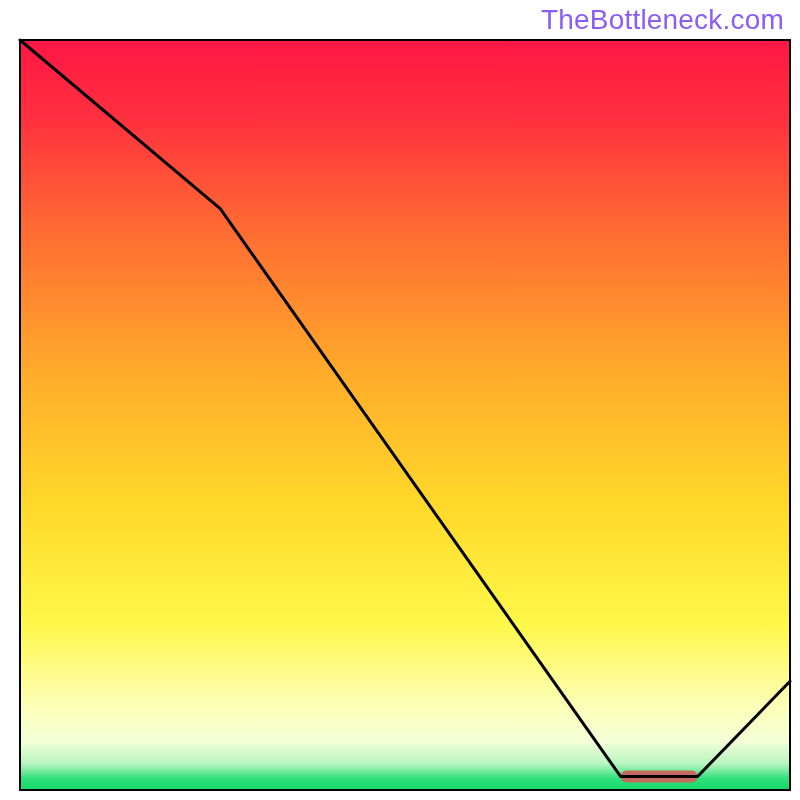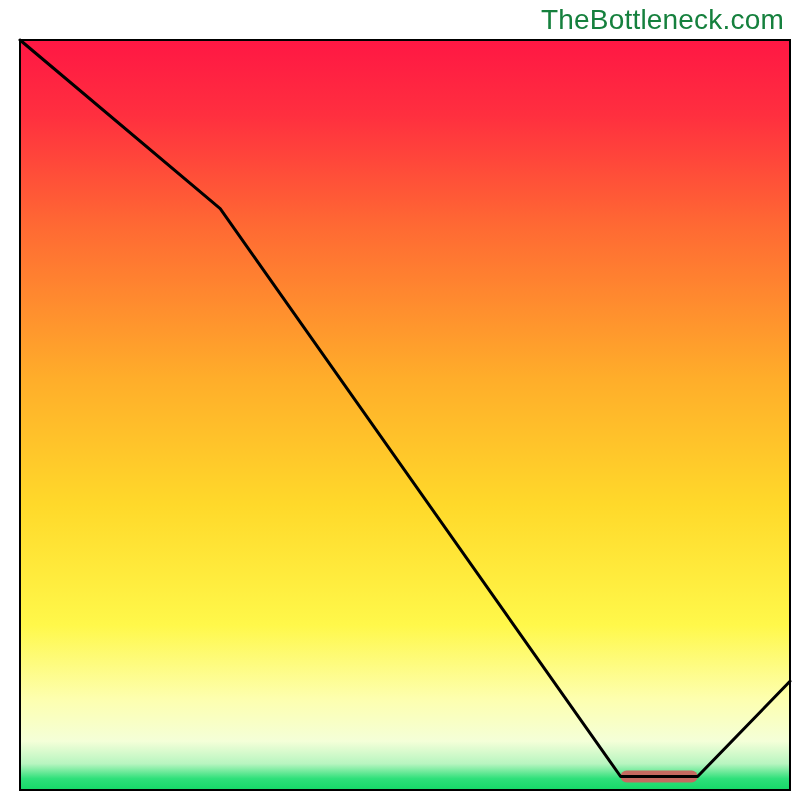--- a/index.html
+++ b/index.html
@@ -15,21 +15,21 @@
     position: relative;
     width: 800px;
     height: 800px;
   }
   .watermark {
     position: absolute;
     top: 4px;
     right: 16px;
     font-size: 28px;
     font-weight: 500;
-    color: #15803d;
+    color: #8b5cf6;
     letter-spacing: 0.2px;
     z-index: 5;
   }
   svg {
     position: absolute;
     top: 0;
     left: 0;
   }
 </style>
 </head>

